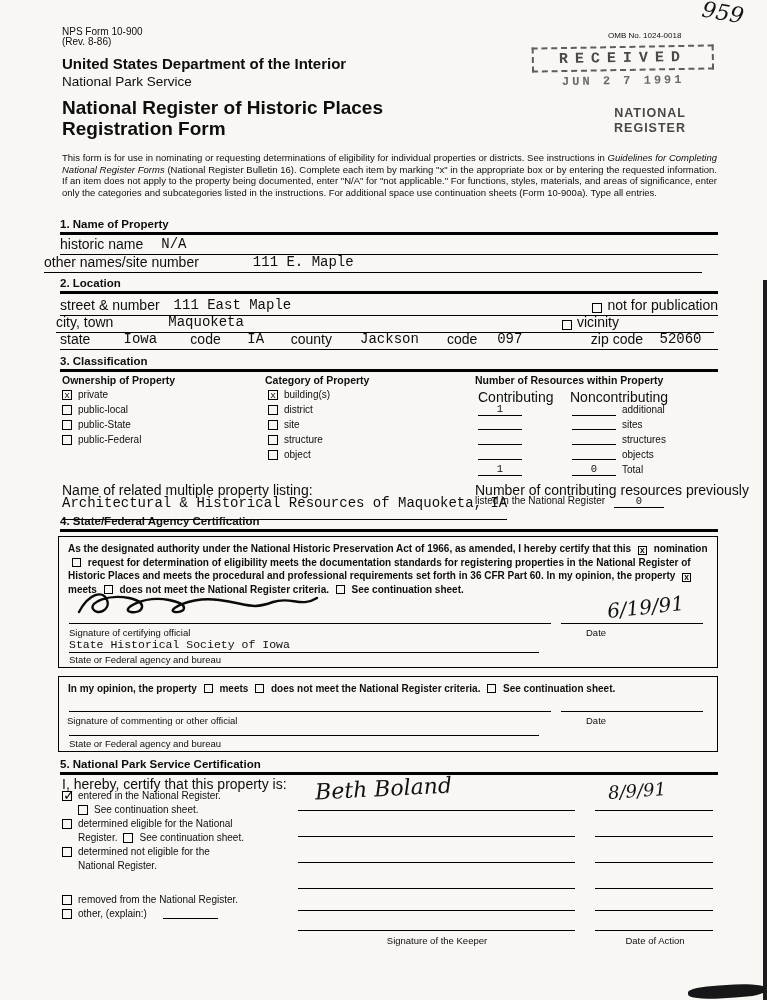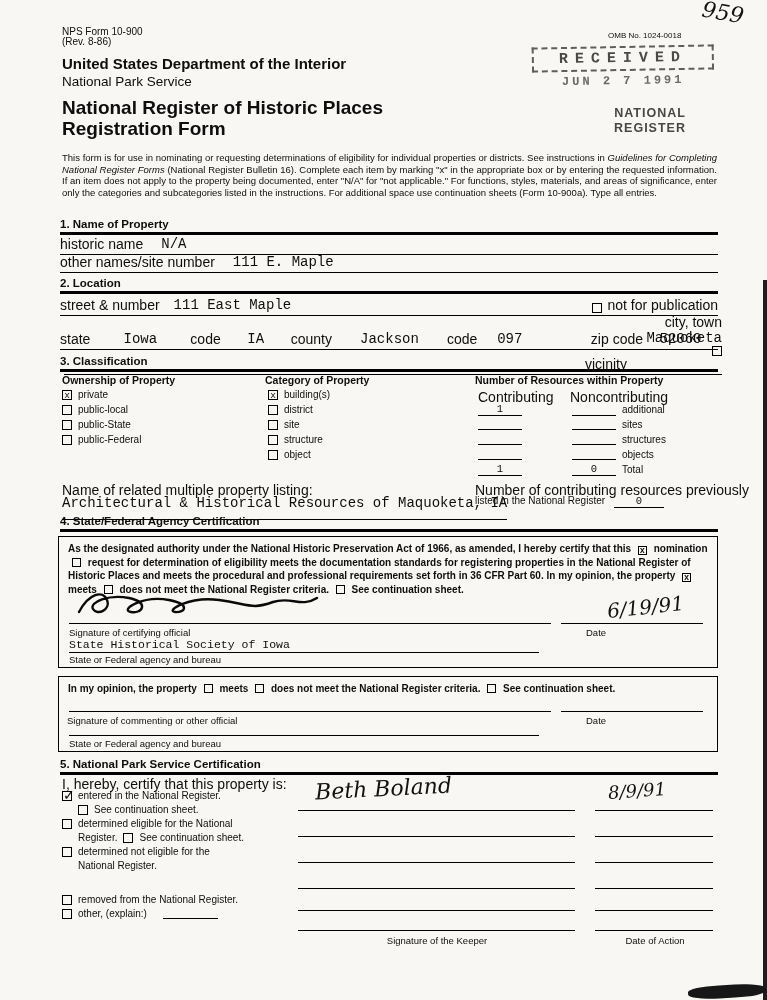--- a/index.html
+++ b/index.html
@@ -55,35 +55,35 @@
   <div class="abs" style="left:62px; top:152px; width:655px; font-size:9.5px; line-height:11.6px; text-align:justify;">
     <span>This form is for use in nominating or requesting determinations of eligibility for individual properties or districts. See instructions in </span><i>Guidelines for Completing National Register Forms</i><span> (National Register Bulletin 16). Complete each item by marking "x" in the appropriate box or by entering the requested information. If an item does not apply to the property being documented, enter "N/A" for "not applicable." For functions, styles, materials, and areas of significance, enter only the categories and subcategories listed in the instructions. For additional space use continuation sheets (Form 10-900a). Type all entries.</span>
   </div>
 
   <div class="sechead" style="left:60px; top:218px;">1. Name of Property</div>
 
   <div class="fieldrow" style="left:60px; top:236px; width:658px;">
     <span class="lbl">historic name</span>
     <span class="val" style="margin-left:18px;">N/A</span>
   </div>
-  <div class="fieldrow" style="left:60px; top:254px; width:658px;">
+  <div class="fieldrow" style="left:44px; top:254px; width:658px;gap:36px;">
     <span class="lbl">other names/site number</span>
     <span class="val" style="margin-left:18px;">111 E. Maple</span>
   </div>
 
   <div class="sechead" style="left:60px; top:277px;">2. Location</div>
 
   <div class="fieldrow" style="left:60px; top:297px; width:658px;">
     <span class="lbl">street &amp; number</span>
     <span class="val" style="margin-left:14px;">111 East Maple</span>
     <span style="flex:1;"></span>
     <span class="cb"></span>
     <span class="lbl" style="margin-left:5px;">not for publication</span>
   </div>
-  <div class="fieldrow" style="left:64px; top:314px; width:658px;flex-direction:column;">
+  <div class="fieldrow" style="left:56px; top:314px; width:658px;">
     <span class="lbl">city, town</span>
     <span class="val" style="margin-left:55px;">Maquoketa</span>
     <span style="flex:1;"></span>
     <span class="cb"></span>
     <span class="lbl" style="margin-left:5px; margin-right:95px;">vicinity</span>
   </div>
   <div class="fieldrow" style="left:60px; top:331px; width:658px;">
     <span class="lbl">state</span>
     <span class="val" style="width:100px; text-align:center;">Iowa</span>
     <span class="lbl">code</span>

